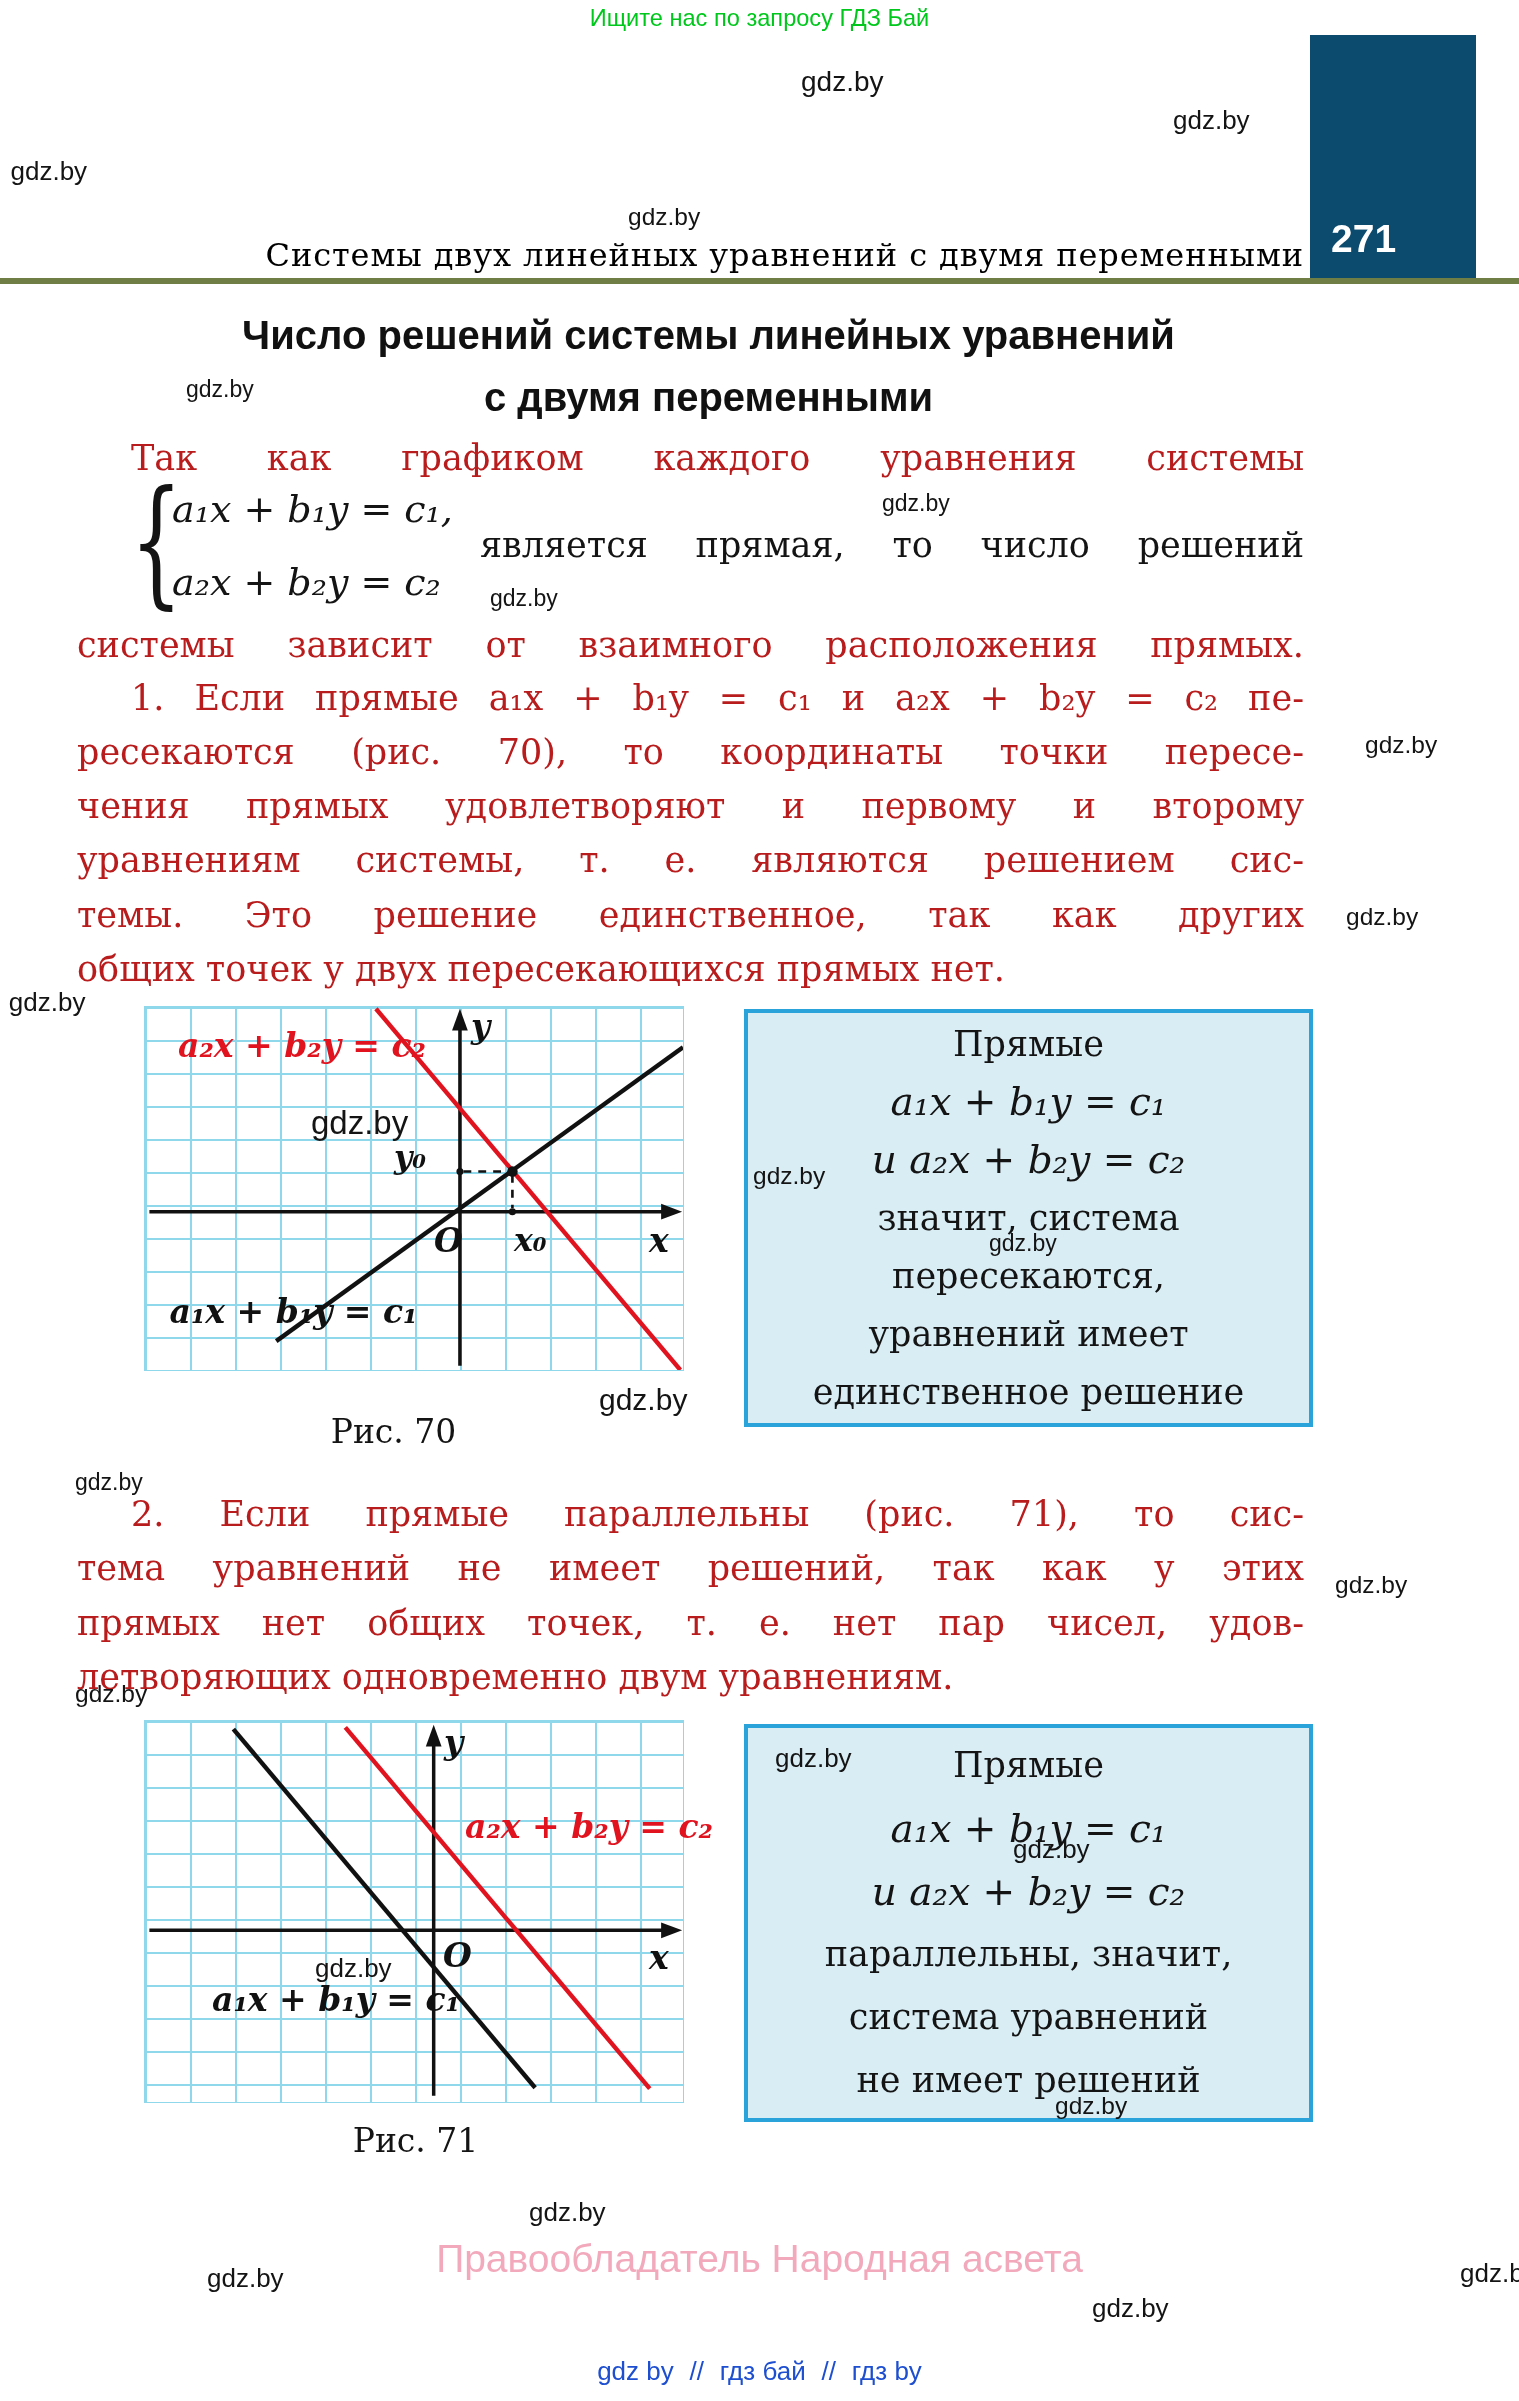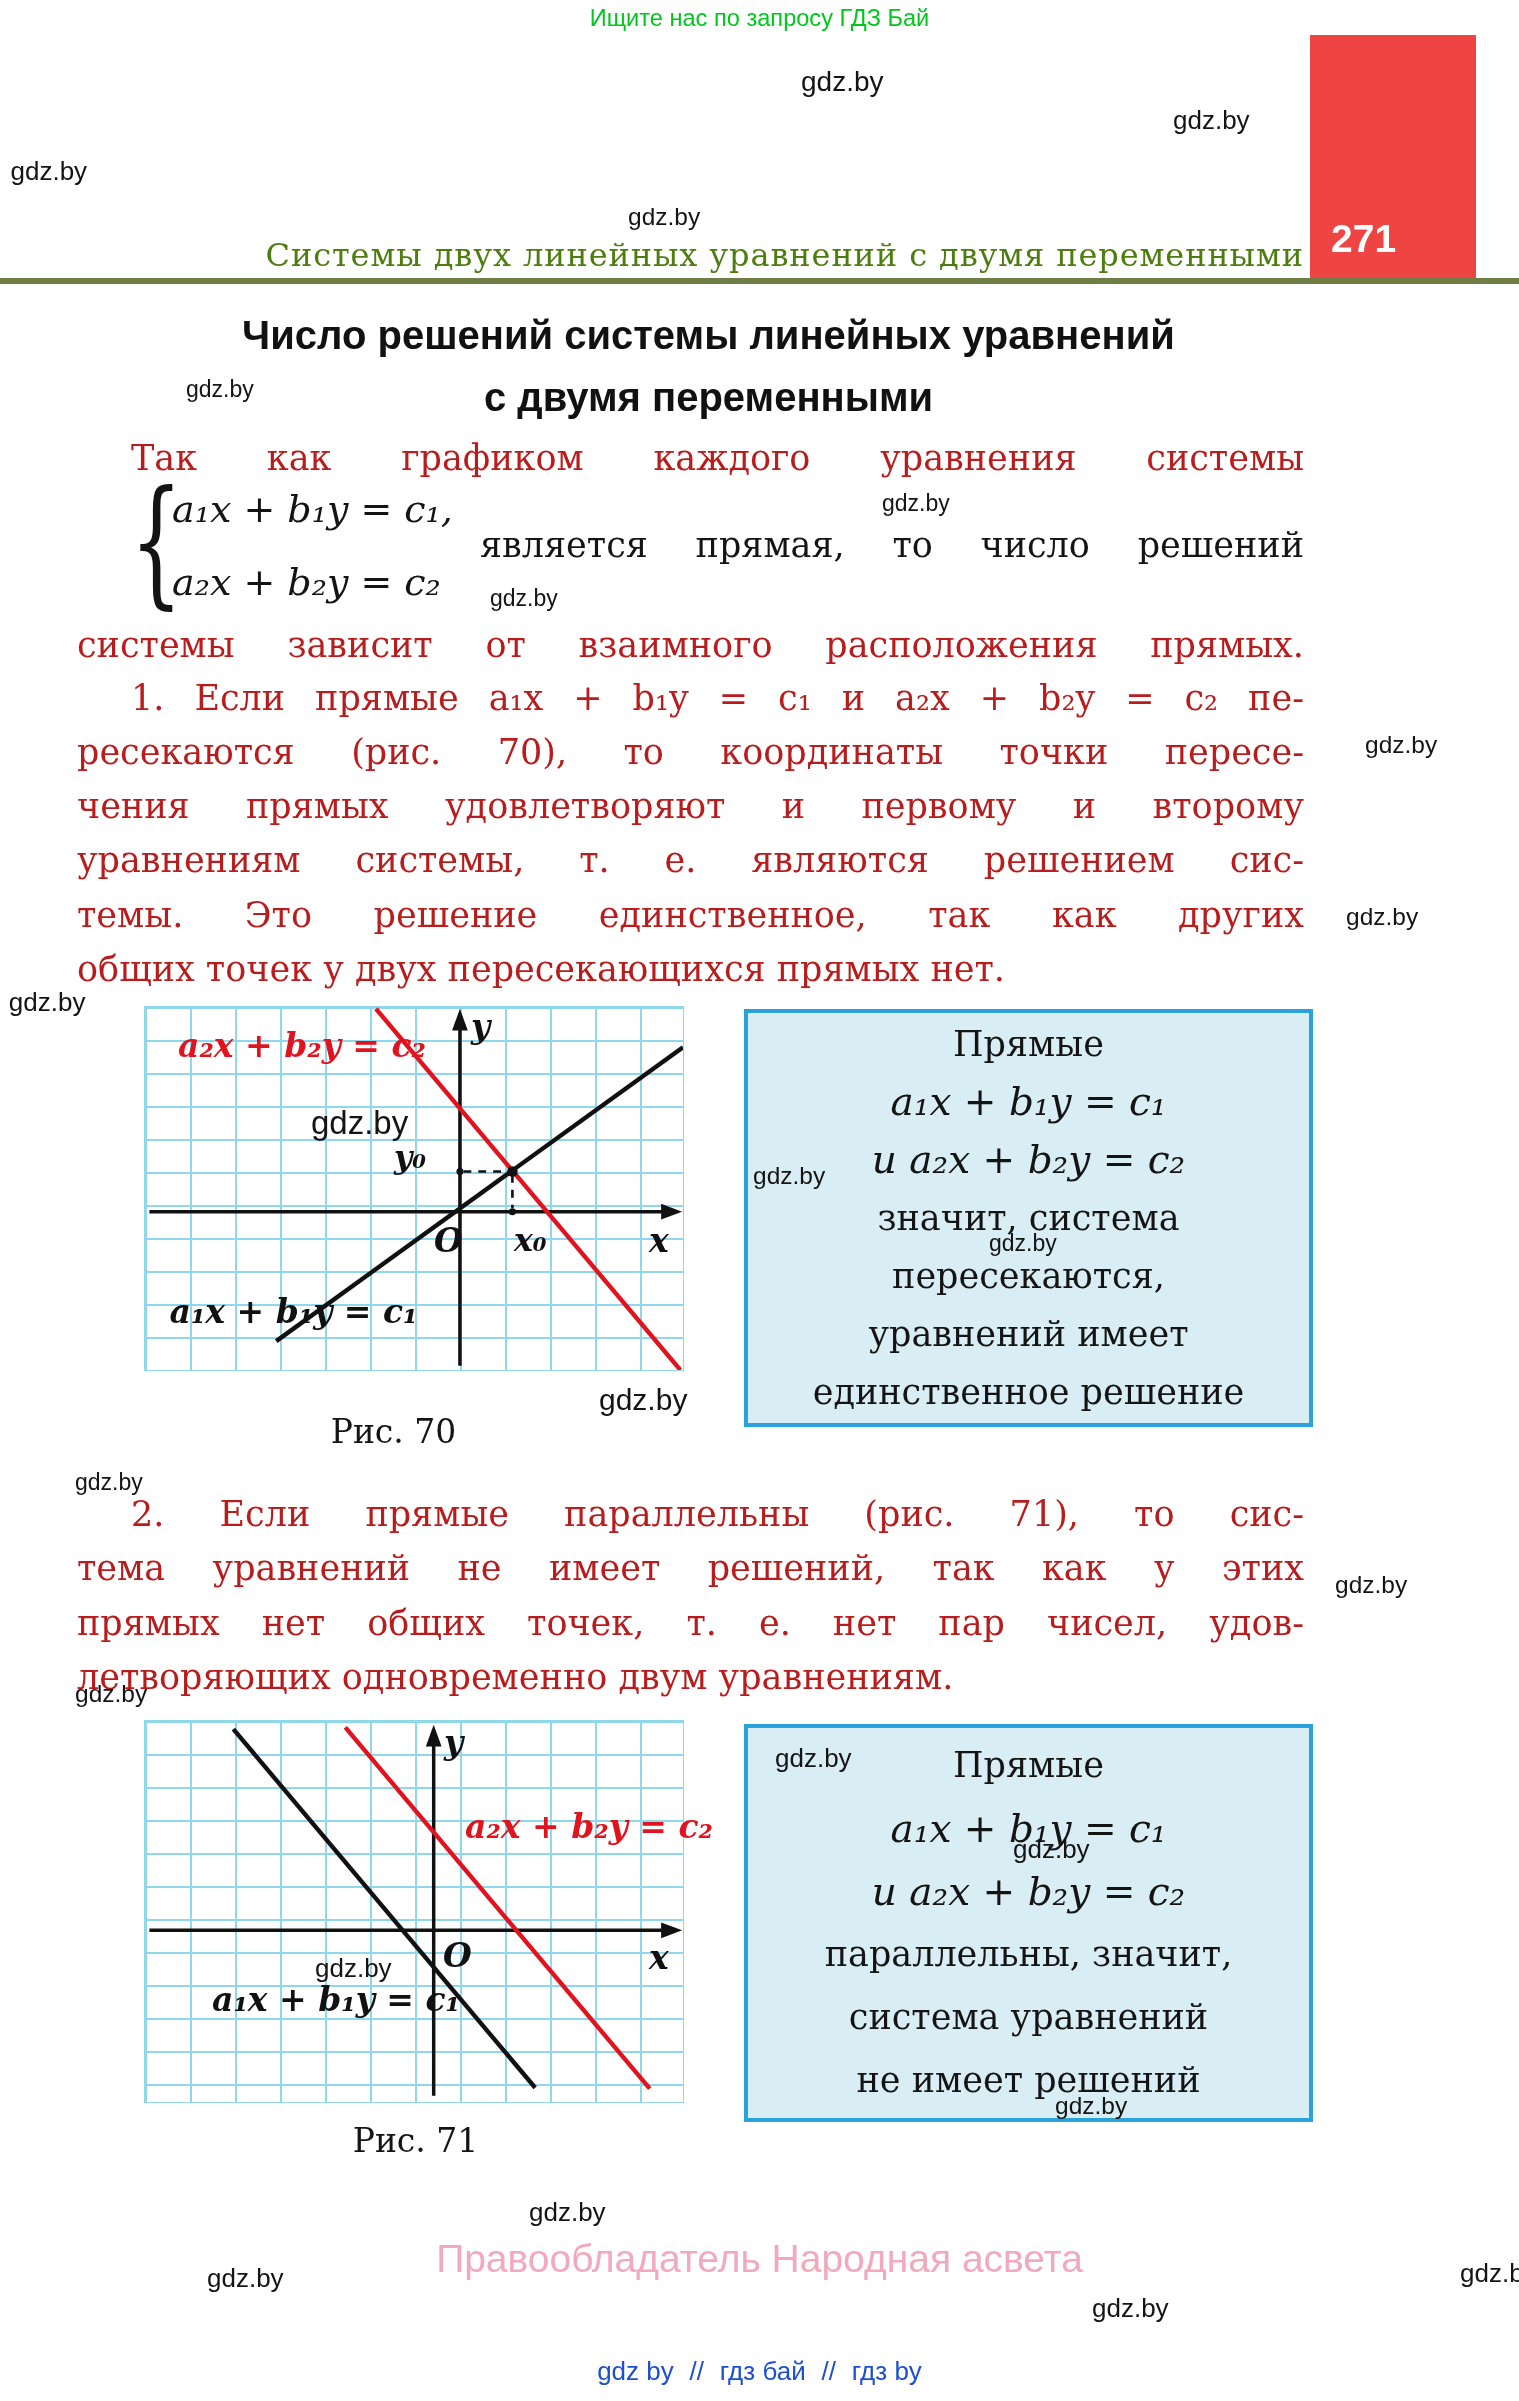--- a/index.html
+++ b/index.html
@@ -5,22 +5,22 @@
   html,body{margin:0;padding:0;background:#ffffff;}
   .page{position:relative;width:1519px;height:2401px;background:#ffffff;overflow:hidden;
         font-family:"DejaVu Serif", "Liberation Serif", serif;color:#141414;}
 
   
   .banner{position:absolute;top:5.3px;left:0;width:100%;text-align:center;
           font-family:"Liberation Sans",sans-serif;font-size:23.6px;color:#00c71c;}
 
   
   .runhead{position:absolute;top:236px;left:0;width:1304px;text-align:right;padding-right:24.5px;
-           font-size:32px;color:#4d7c0f;letter-spacing:0.9px;}
-  .pagenum-box{position:absolute;top:35px;left:1310px;width:166px;height:243px;background:#ef4444;
+           font-size:32px;color:#000000;letter-spacing:0.9px;}
+  .pagenum-box{position:absolute;top:35px;left:1310px;width:166px;height:243px;background:#0c4a6e;
                display:flex;align-items:flex-end;}
   .pagenum{font-family:"Liberation Sans",sans-serif;font-weight:bold;font-size:39px;color:#ffffff;
            padding:0 0 17.5px 21px;}
   .rule{position:absolute;top:278px;left:0;width:1519px;height:6.1px;background:#6e7e44;}
 
   
   .title-line{position:absolute;left:96px;width:1225px;text-align:center;
               font-family:"Liberation Sans",sans-serif;font-weight:bold;font-size:40px;color:#111;}
 
   

